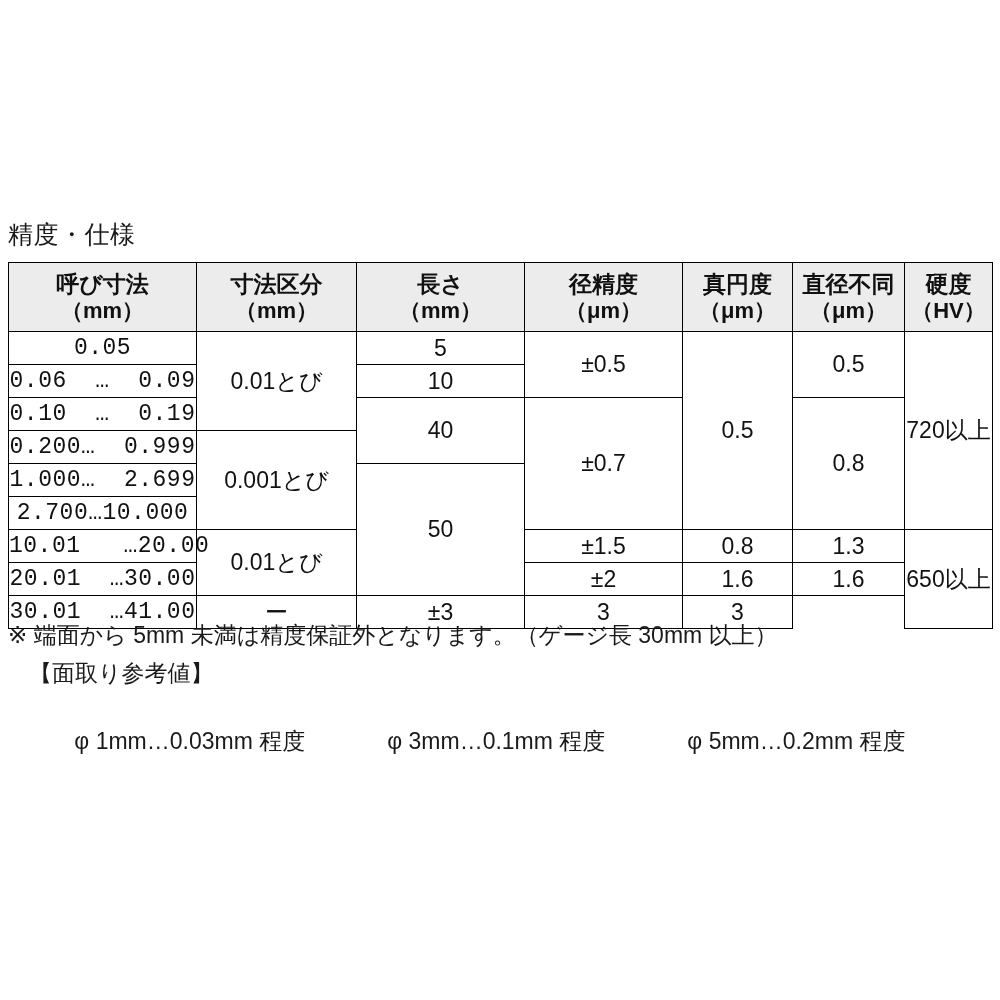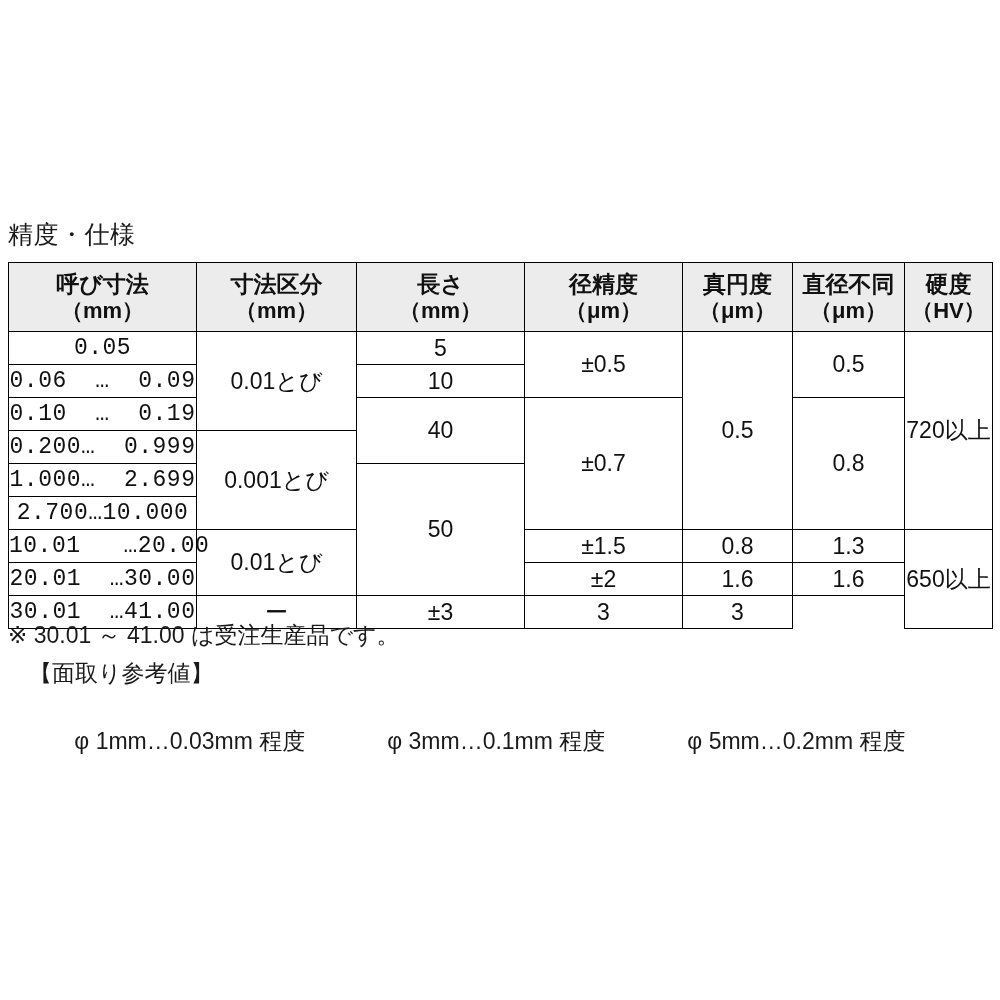--- a/index.html
+++ b/index.html
@@ -191,20 +191,20 @@
         <td class="size-name">30.01  …41.00</td>
         <td>ー</td>
         <td>±3</td>
         <td>3</td>
         <td>3</td>
       </tr>
     </tbody>
   </table>
 
   <div class="notes">
-    <div>※ 30.01 ～ 41.00 は受注生産品です。</div>
+    <div>※ 端面から 5mm 未満は精度保証外となります。（ゲージ長 30mm 以上）</div>
     <div class="chamfer-head">【面取り参考値】</div>
     <div class="chamfer-line">
       <span>φ 1mm…0.03mm 程度</span><span class="gap"></span><span>φ 3mm…0.1mm 程度</span><span class="gap"></span><span>φ 5mm…0.2mm 程度</span>
     </div>
   </div>
 
 </div>
 
 </body></html>

